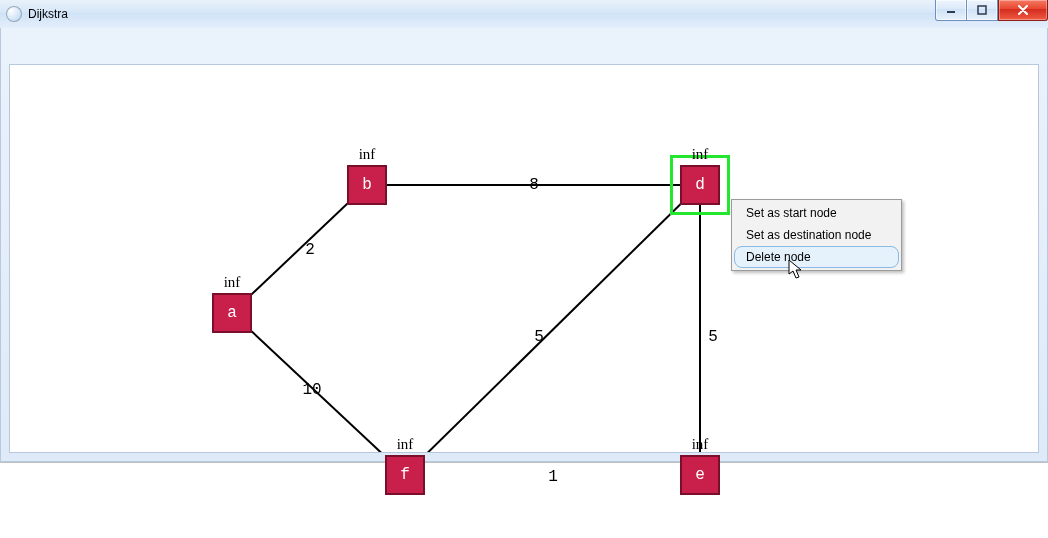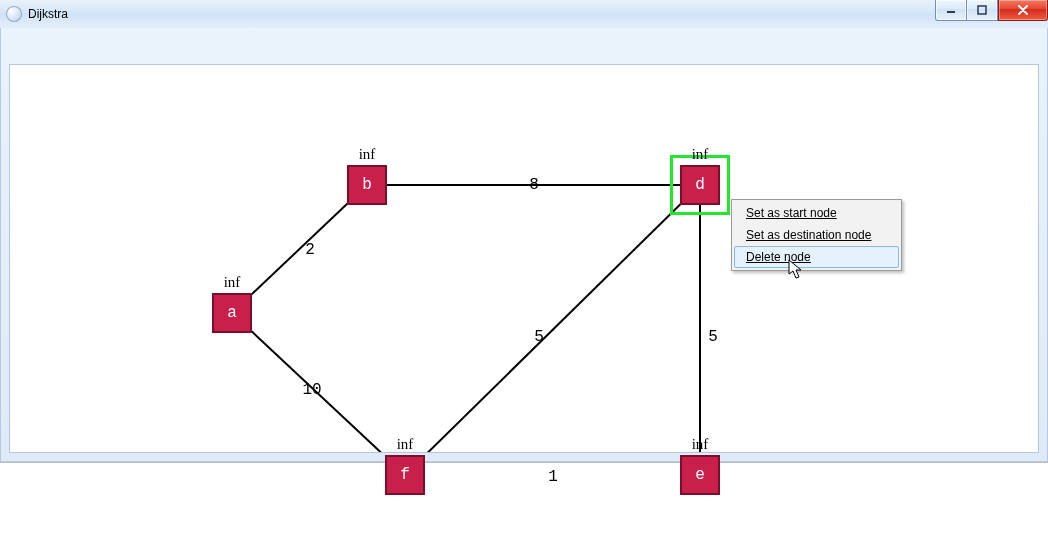--- a/index.html
+++ b/index.html
@@ -17,21 +17,21 @@
   .client{position:absolute;left:8px;right:8px;top:36px;bottom:8px;border:1px solid #b7c7dc;background:#fff}
   .outer-border{position:absolute;left:0;right:0;top:28px;bottom:0;border-left:1px solid #b6c9e1;border-right:1px solid #b6c9e1;border-bottom:1px solid #b6c9e1;background:linear-gradient(#eaf2fb,#dfeaf8)}
   .canvas{position:absolute;inset:0}
   .node{position:absolute;width:36px;height:36px;background:#c8204a;border:2px solid #7a0f2c;color:#fff;display:flex;align-items:center;justify-content:center;font-family:"Consolas","Courier New",monospace;font-size:16px}
   .node-label{position:absolute;transform:translate(-50%,-100%);font-family:Liberation Serif, serif;font-size:15px;color:#000;white-space:nowrap;padding-bottom:2px}
   .edge-label{position:absolute;transform:translate(-50%,-50%);font-family:"Consolas","Courier New",monospace;font-size:16px;color:#000;background:transparent}
   .selection-ring{position:absolute;border:3px solid #23e62e;pointer-events:none}
   
   .context-menu{position:absolute;background:#f2f2f2;border:1px solid #9b9b9b;padding:2px;box-shadow:2px 2px 3px rgba(0,0,0,.25)}
   .context-menu .item{height:22px;display:flex;align-items:center;padding:0 28px 0 12px;white-space:nowrap;color:#000}
-  .context-menu .item.highlight{background:#e5f1fb;border:1px solid #8ab9e6;border-radius:2px;padding:0 27px 0 11px;height:20px}
+  .context-menu .item.highlight{background:#e5f1fb;border:1px solid #8ab9e6;border-radius:8px;padding:0 27px 0 11px;height:20px}
   
   .cursor{position:absolute;width:18px;height:22px;pointer-events:none}
 </style>
 </head>
 <body>
 
 <div class="window">
 
   <div class="titlebar">
     <div class="app-icon"></div>
@@ -77,21 +77,21 @@
           <div class="node-label" style="left: 222px; top: 228px;">inf</div>
           <div class="node" style="left: 202px; top: 228px;">a</div>
           <div class="node-label" style="left: 357px; top: 100px;">inf</div>
           <div class="node" style="left: 337px; top: 100px;">b</div>
           <div class="node-label" style="left: 690px; top: 100px;">inf</div>
           <div class="node" style="left: 670px; top: 100px;">d</div>
           <div class="node-label" style="left: 690px; top: 390px;">inf</div>
           <div class="node" style="left: 670px; top: 390px;">e</div>
           <div class="node-label" style="left: 395px; top: 390px;">inf</div>
           <div class="node" style="left: 375px; top: 390px;">f</div>
-          <div class="context-menu" style="left: 721px; top: 134px; text-decoration: underline;">
+          <div class="context-menu" style="left: 721px; top: 134px;">
             <div class="item">Set as start node</div>
             <div class="item">Set as destination node</div>
             <div class="item highlight">Delete node</div>
           </div>
           <div class="cursor" style="left: 778px; top: 194px;"><svg width="18" height="22">
               <path d="M1 1 L1 15 L5 12 L8 19 L11 18 L8 11 L13 11 Z" fill="#fff" stroke="#000" stroke-width="1"></path>
             </svg></div>
         </div>
     </div>
   </div>

